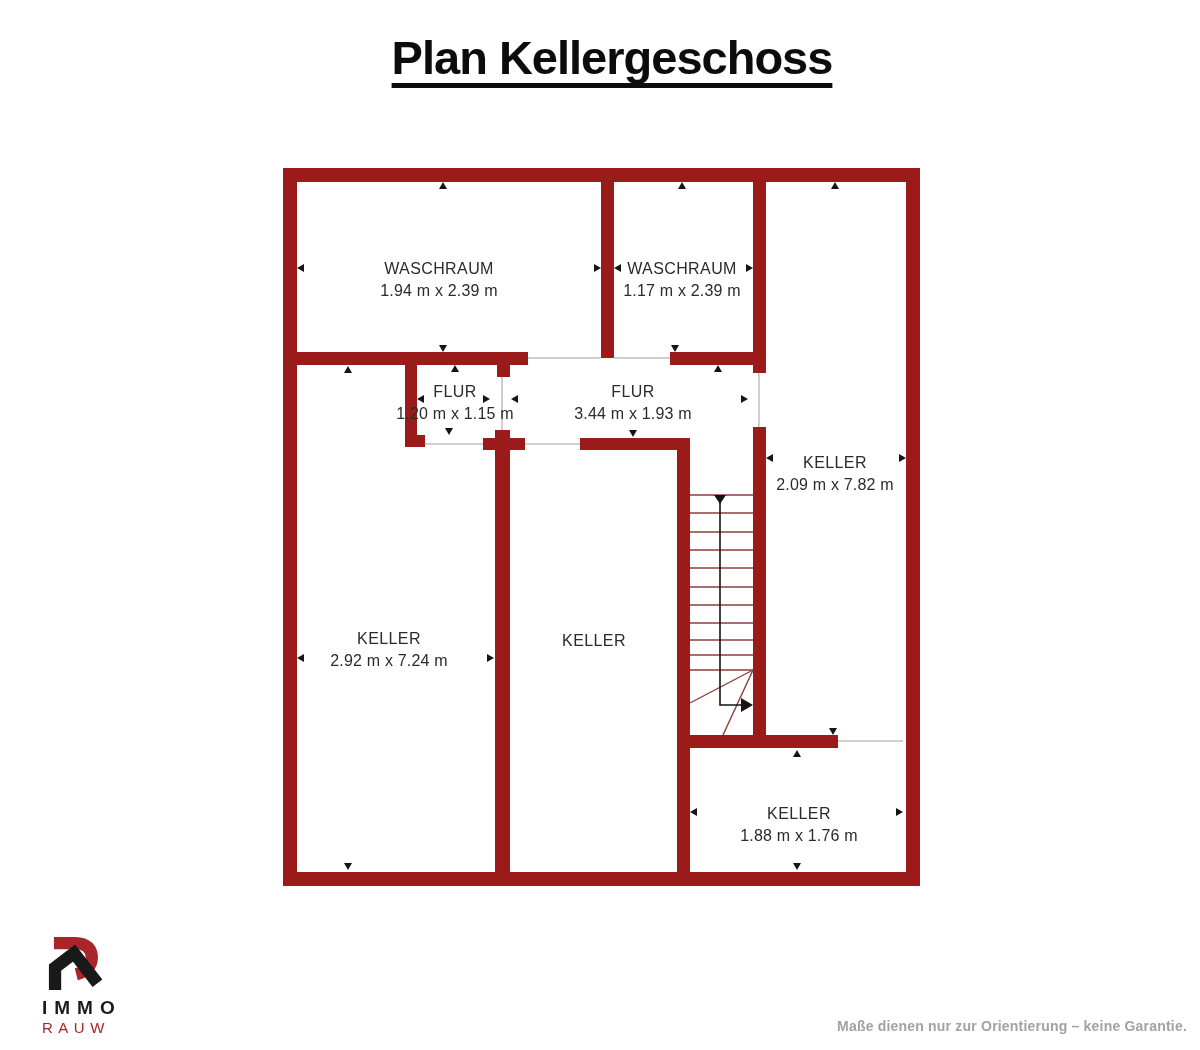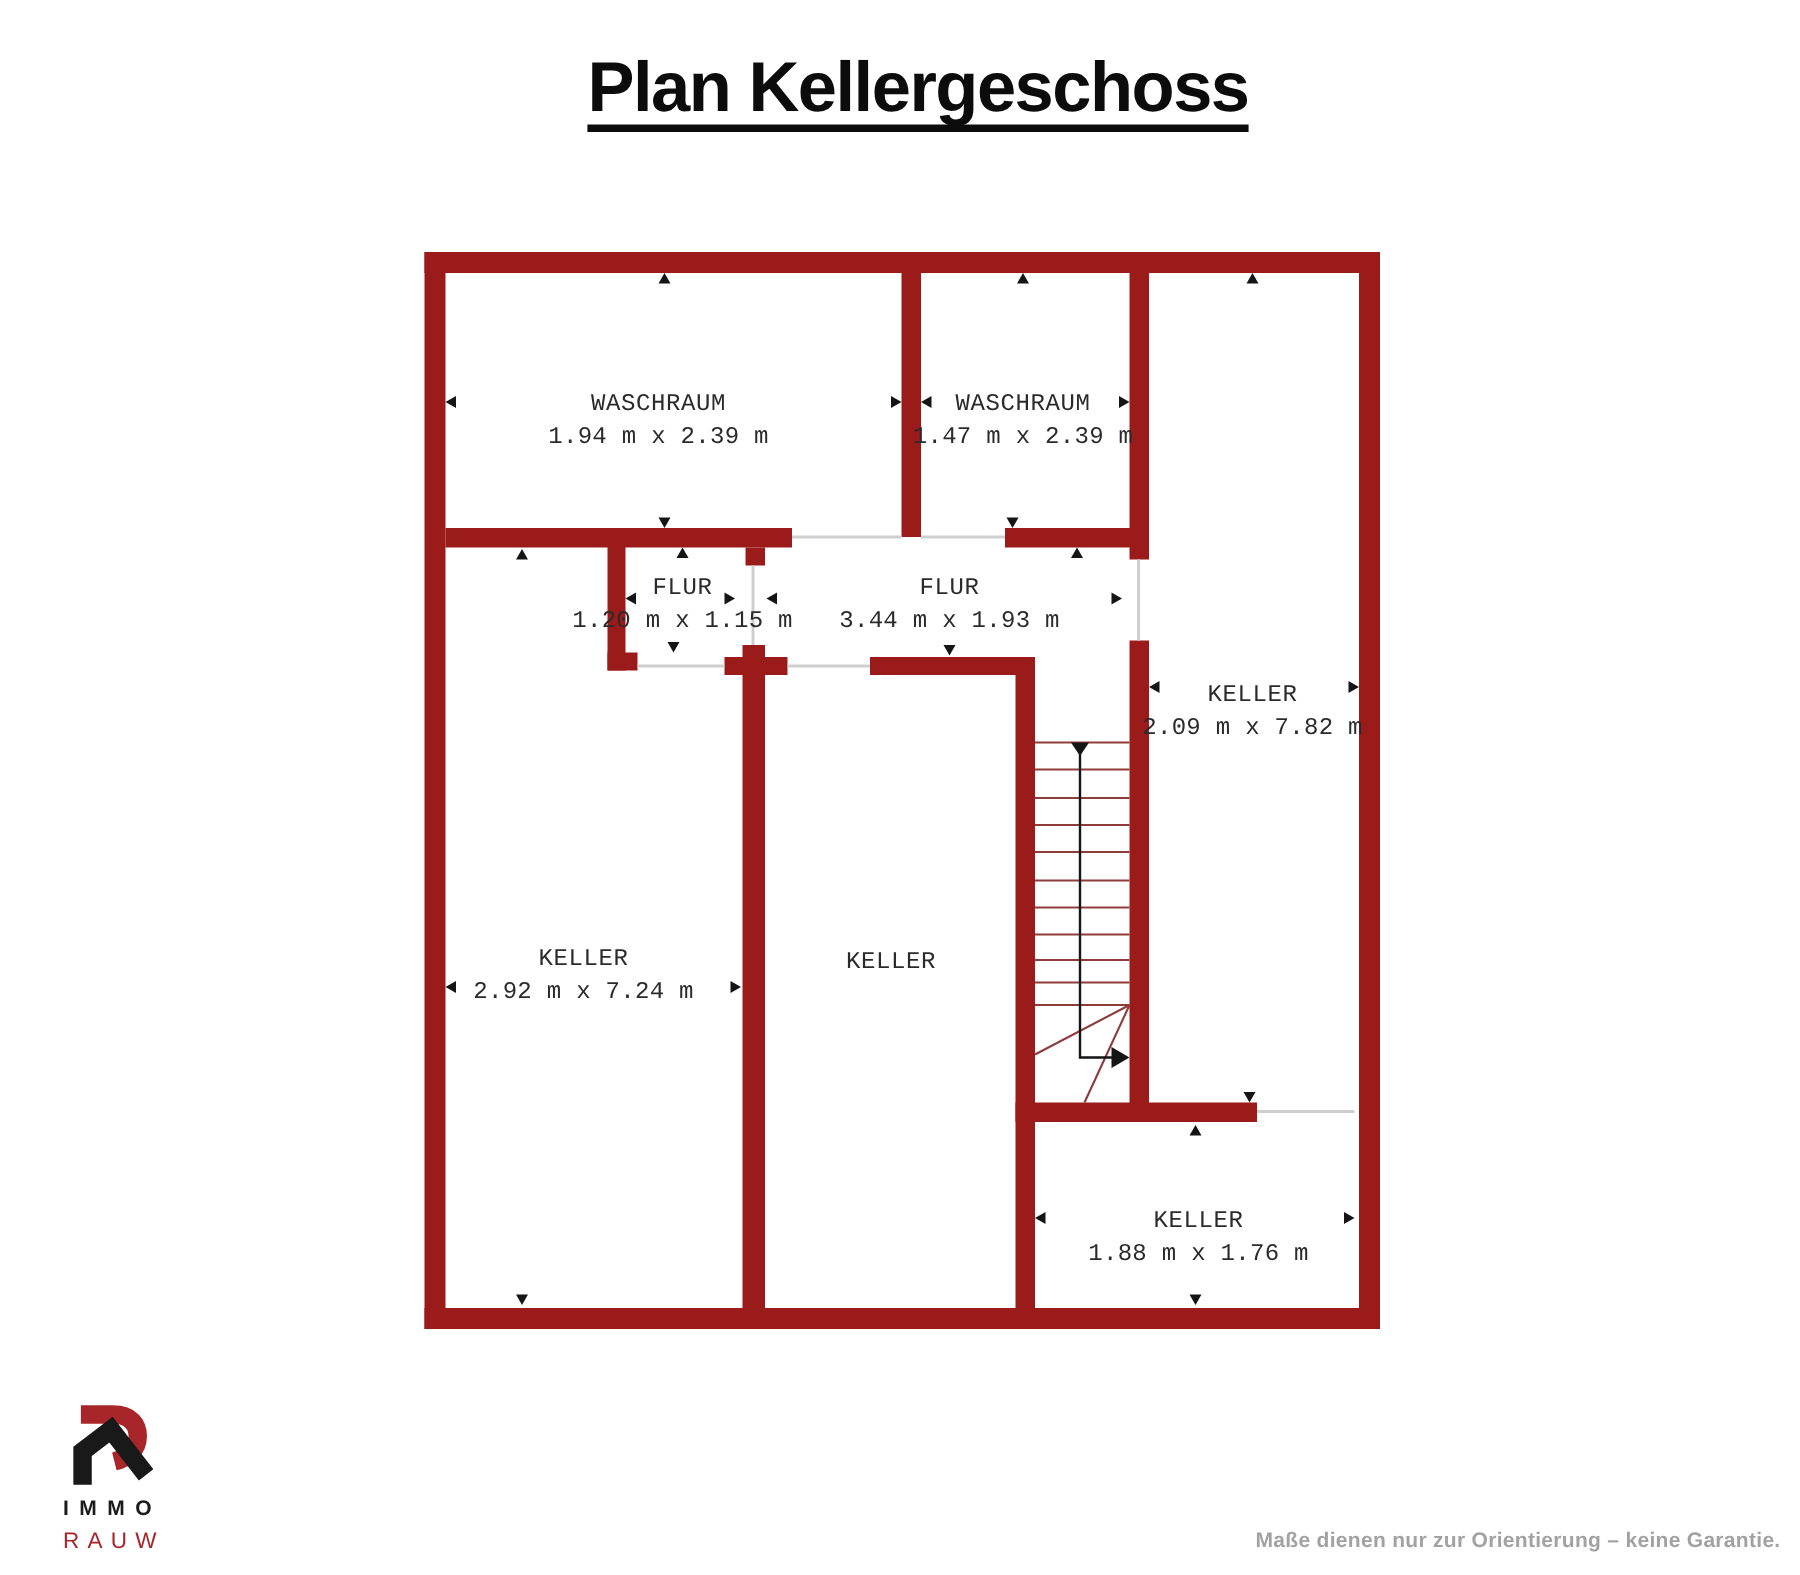--- a/index.html
+++ b/index.html
@@ -6,40 +6,40 @@
     font-family:"Liberation Sans", sans-serif;}
   .page{position:relative;width:1200px;height:1050px;background:#ffffff;}
 
   
   .title{position:absolute;left:12px;top:30px;width:1200px;text-align:center;
     font-family:"Liberation Sans", sans-serif;font-weight:800;font-size:47px;letter-spacing:-1px;
     color:#0c0c0c;text-decoration:underline;text-decoration-thickness:5px;
     text-underline-offset:9px;text-decoration-skip-ink:none;}
 
   
-  .plan{position:absolute;left:283px;top:168px;width:624px;height:718px;font-family:Liberation Mono, monospace;}
+  .plan{position:absolute;left:283px;top:168px;width:624px;height:718px;}
   .wall{position:absolute;background:#9b1b1b;}
   .door{position:absolute;background:#cfcfcf;}
   .stairs{position:absolute;left:0;top:0;}
 
   .room{position:absolute;transform:translate(-50%,-50%);text-align:center;white-space:nowrap;
     color:#2b2b2b;font-size:16px;line-height:22px;letter-spacing:.4px;}
   .rn{font-weight:400;}
   .rd{font-weight:400;letter-spacing:.2px;}
 
   .arr{position:absolute;width:0;height:0;border-style:solid;border-color:transparent;}
   .au{border-width:0 4px 7px 4px;border-bottom-color:#151515;}
   .ad{border-width:7px 4px 0 4px;border-top-color:#151515;}
   .al{border-width:4px 7px 4px 0;border-right-color:#151515;}
   .ar{border-width:4px 0 4px 7px;border-left-color:#151515;}
 
   
   .logo{position:absolute;left:40px;top:933px;}
   .logo-mark{position:absolute;left:6px;top:0;}
-  .logo-immo{position:absolute;left:2px;top:64px;font-size:14px;font-weight:800;
+  .logo-immo{position:absolute;left:2px;top:64px;font-size:19px;font-weight:800;
     letter-spacing:7px;color:#1b1b1b;}
   .logo-rauw{position:absolute;left:2px;top:86px;font-size:15px;font-weight:400;
     letter-spacing:5.5px;color:#a8262a;}
 
   
   .footer{position:absolute;right:13px;top:1018px;font-size:14px;font-weight:700;
     color:#a2a2a2;letter-spacing:.2px;}
 </style>
 </head>
 <body>
@@ -134,21 +134,21 @@
     <i class="arr ad" style="left:510px;top:695px"></i>
     <i class="arr al" style="left:407px;top:640px"></i>
     <i class="arr ar" style="left:613px;top:640px"></i>
 
     <div class="room" style="left:156px;top:112px">
       <div class="rn">WASCHRAUM</div>
       <div class="rd">1.94 m x 2.39 m</div>
     </div>
     <div class="room" style="left:399px;top:112px">
       <div class="rn">WASCHRAUM</div>
-      <div class="rd">1.47 m x 2.39 m</div>
+      <div class="rd">1.17 m x 2.39 m</div>
     </div>
     <div class="room" style="left:172px;top:235px">
       <div class="rn">FLUR</div>
       <div class="rd">1.20 m x 1.15 m</div>
     </div>
     <div class="room" style="left:350px;top:235px">
       <div class="rn">FLUR</div>
       <div class="rd">3.44 m x 1.93 m</div>
     </div>
     <div class="room" style="left:552px;top:306px">

